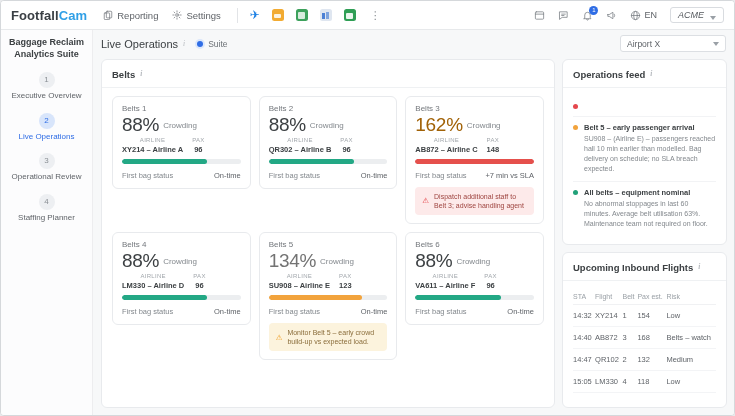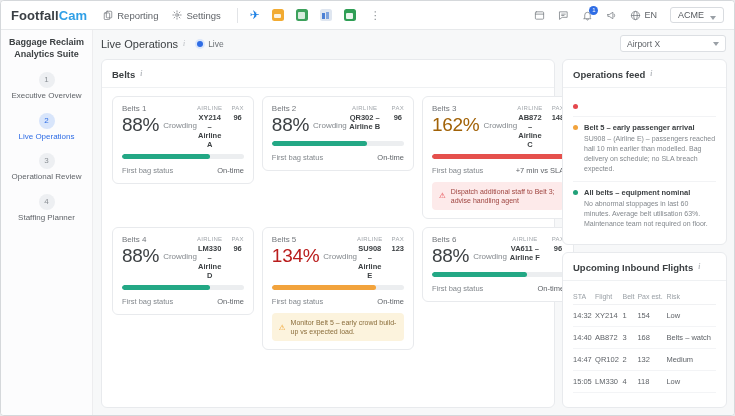--- a/index.html
+++ b/index.html
@@ -27,21 +27,21 @@
   .sq-slate { background:#dfe6f0; }
   .sq-slate::after { content:""; position:absolute; left:2.5px; top:4px; width:2.5px; height:5.5px; background:#4a7fd4; }
   .sq-slate::before { content:""; position:absolute; left:6.5px; top:2.5px; width:2.5px; height:7px; background:#7da3de; }
   .sq-cal { background:#2f9e55; }
   .sq-cal::after { content:""; position:absolute; left:2.5px; top:4px; width:7px; height:5.5px; background:#fff; opacity:.9; border-radius:1px; }
   .kebab { color:#8b9095; font-size:11px; letter-spacing:0; margin-left:2px; cursor:pointer; }
   .tb-right { margin-left:auto; display:flex; align-items:center; gap:13px; }
   .tb-icon { position:relative; display:flex; align-items:center; cursor:pointer; }
   .badge { position:absolute; top:-4px; right:-5px; min-width:9px; height:9px; border-radius:5px; background:#2f6de5; color:#fff; font-size:6px; line-height:9px; text-align:center; padding:0 1px; }
   .lang { display:flex; align-items:center; gap:3px; font-size:9px; color:#5f6368; cursor:pointer; }
-  .tenant { display:flex; align-items:flex-end; gap:6px; border:1px solid #d9dce0; border-radius:3px; padding:2px 7px; font-size:9px; color:#55595e; cursor:pointer; }
+  .tenant { display:flex; align-items:flex-end; gap:6px; border:1px solid #d9dce0; border-radius:3px; padding:2px 7px; font-size:9px; color:#55595e; cursor:pointer;font-style:italic; }
   .chev { width:0; height:0; border-left:3px solid transparent; border-right:3px solid transparent; border-top:4px solid #9aa0a6; display:inline-block; }
   
   .body { flex:1; display:flex; min-height:0; }
   .sidebar { width:92px; flex:0 0 92px; background:#fcfcfd; border-right:1px solid #ededef; text-align:center; padding:7px 4px 16px; }
   .sidebar-title { font-size:9px; font-weight:bold; color:#3c4043; line-height:1.3; margin-bottom:12px; }
   .step { margin-bottom:11px; cursor:pointer; }
   .step-circle { width:16px; height:16px; border-radius:50%; background:#edeff2; color:#8a8f94; font-size:8px; line-height:16px; margin:0 auto 3px; }
   .step-label { font-size:8px; color:#5f6368; line-height:1.3; padding:0 4px; }
   .step.active .step-circle { background:#d8e5fb; color:#2f6de5; }
   .step.active .step-label { color:#2f6de5; }
@@ -54,26 +54,26 @@
   .live-dot { width:6px; height:6px; border-radius:50%; background:#2f6de5; box-shadow:0 0 0 2px #dbe7fb; }
   .live-label { font-size:8.5px; color:#6b7075; }
   .select { margin-left:auto; width:106px; height:17px; background:#fff; border:1px solid #dcdfe3; border-radius:3px; display:flex; align-items:center; justify-content:space-between; padding:0 6px; font-size:8.5px; color:#5f6368; cursor:pointer; }
   
   .content { flex:1; display:flex; gap:7px; padding:4px 7px 7px 8px; min-height:0; }
   .panel { background:#fff; border:1px solid #e8eaed; border-radius:6px; padding:9px 10px; }
   .panel-head { display:flex; align-items:flex-start; font-size:9.5px; font-weight:bold; color:#3c4043; border-bottom:1px solid #eff1f3; margin:0 -10px 8px; padding:0 10px 7px; }
   .belts-panel { flex:1; min-width:0; }
   .belt-grid { display:grid; grid-template-columns:repeat(3,1fr); gap:8px; align-items:start; }
   .belt-card { border:1px solid #e8eaed; border-radius:6px; padding:7px 9px 8px; background:#fff; }
-  .belt-head { display:flex; justify-content:space-between; }
+  .belt-head { display:flex; justify-content:space-between;flex-direction:column; }
   .belt-name { font-size:8px; color:#73777c; margin-bottom:1px; }
   .belt-value-row { display:flex; align-items:center; gap:4px; }
   .belt-value { font-size:19px; color:#3c4043; letter-spacing:-.3px; }
   .belt-card.critical .belt-value { color:#a16207; }
-  .belt-card.warning .belt-value { color:#b91c1c; }
+  .belt-card.warning .belt-value { color:#737373; }
   .crowding-label { font-size:8px; color:#83888d; }
   .belt-meta { display:flex; gap:9px; text-align:center; padding-top:1px; }
   .meta-col { display:flex; flex-direction:column; gap:2px; }
   .meta-label { font-size:6px; color:#a2a7ac; letter-spacing:.3px; }
   .meta-value { font-size:7.5px; font-weight:bold; color:#3c4043; }
   .belt-bar { height:5px; border-radius:3px; background:#eceef0; margin-top:5px; overflow:hidden; }
   .belt-fill { height:100%; border-radius:3px; background:#23a885; }
   .belt-fill.warning { background:#f2a33c; }
   .belt-fill.critical { background:#e5504c; }
   .belt-foot { display:flex; justify-content:space-between; margin-top:7px; font-size:7.5px; }
@@ -211,21 +211,21 @@
           </div>
         </div>
     </div>
 
     <div class="main">
       <div class="page-header">
         <span class="page-title">Live Operations</span>
         <span class="info-i">i</span>
         <span class="live-wrap">
           <span class="live-dot"></span>
-          <span class="live-label">Live</span>
+          <span class="live-label">Suite</span>
         </span>
         <div class="select">
           <span>Airport X</span>
           <span class="chev"></span>
         </div>
       </div>
 
       <div class="content">
 
         <div class="panel belts-panel">

